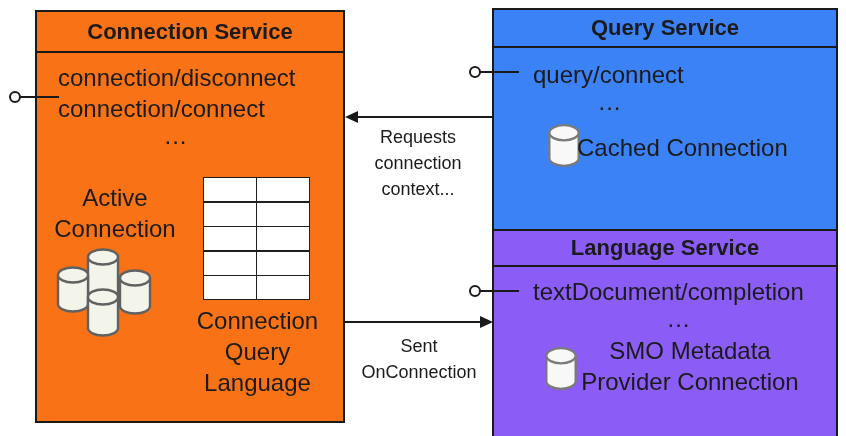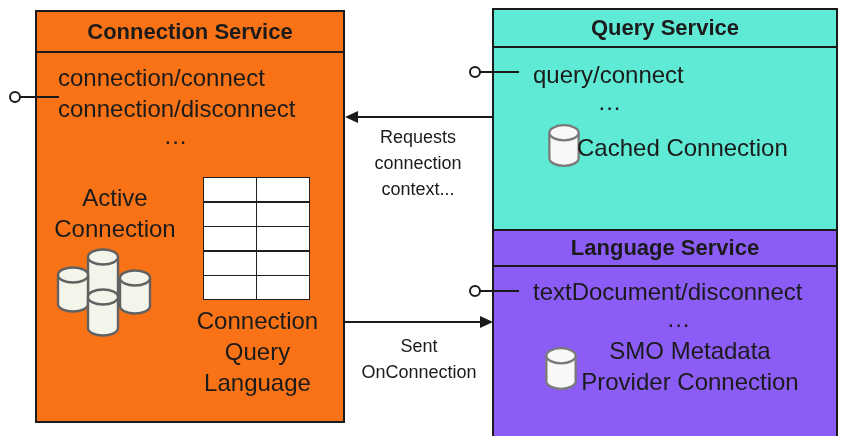--- a/index.html
+++ b/index.html
@@ -2,21 +2,21 @@
 <html><head>
 <meta charset="utf-8">
 <style>
   html,body{margin:0;padding:0;background:#ffffff;}
   #stage{
     position:relative;width:846px;height:436px;background:#ffffff;overflow:hidden;
     font-family:"Liberation Sans",sans-serif;color:#1b1b1b;
   }
   .box{position:absolute;border:2px solid #1a1a1a;box-sizing:border-box;}
   .box-conn{left:35px;top:10px;width:310px;height:413px;background:#f97316;}
-  .box-query{left:492px;top:8px;width:346px;height:237px;background:#5eead4;}
+  .box-query{left:492px;top:8px;width:346px;height:237px;background:#3b82f6;}
   .box-lang{left:492px;top:229px;width:346px;height:220px;background:#8b5cf6;}
   .box-header{
     display:flex;align-items:center;justify-content:center;
     border-bottom:2px solid #1a1a1a;font-weight:bold;font-size:22px;
   }
   .box-conn .box-header{height:39px;}
   .box-query .box-header{height:36px;}
   .box-lang .box-header{height:34px;}
   .abs{position:absolute;}
   .body-text{font-size:24px;line-height:31px;white-space:nowrap;}
@@ -37,22 +37,22 @@
 </style>
 </head>
 <body>
 
 <div id="stage">
 
   <div class="box box-conn">
     <div class="box-header">Connection Service</div>
 
     <div class="abs body-text" style="left:21px;top:50px;width:236px;">
+      <div>connection/disconnect</div>
       <div>connection/connect</div>
-      <div>connection/disconnect</div>
       <div class="ellipsis-line">...</div>
     </div>
 
     <div class="abs body-text center" style="left:3px;top:170px;width:150px;">
       <div>Active</div>
       <div>Connection</div>
     </div>
 
     <svg class="abs" style="left:19px;top:234px;" width="100" height="92" viewBox="0 0 100 92">
       <g fill="#f3f5ea" stroke="#616161" stroke-width="2.4">
@@ -102,21 +102,21 @@
       </g>
     </svg>
 
     <div class="abs body-text" style="left:83px;top:122px;">Cached Connection</div>
   </div>
 
   <div class="box box-lang">
     <div class="box-header">Language Service</div>
 
     <div class="abs body-text" style="left:39px;top:45px;width:300px;">
-      <div>textDocument/disconnect</div>
+      <div>textDocument/completion</div>
       <div class="ellipsis-line" style="width:292px;">...</div>
     </div>
 
     <svg class="abs" style="left:50px;top:116px;" width="34" height="44" viewBox="0 0 36 46">
       <g fill="#f8f8f9" stroke="#7a7a7a" stroke-width="2.4">
         <path d="M2.5 9 V36 A15.5 8 0 0 0 33.5 36 V9"></path>
         <ellipse cx="18" cy="9" rx="15.5" ry="8"></ellipse>
       </g>
     </svg>
 

